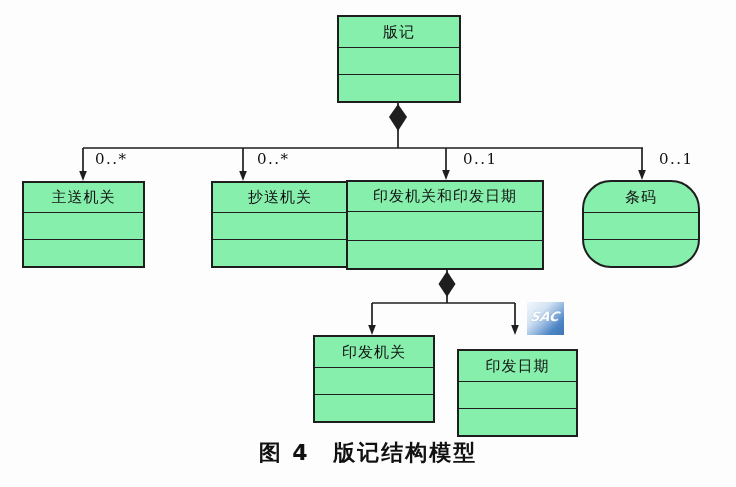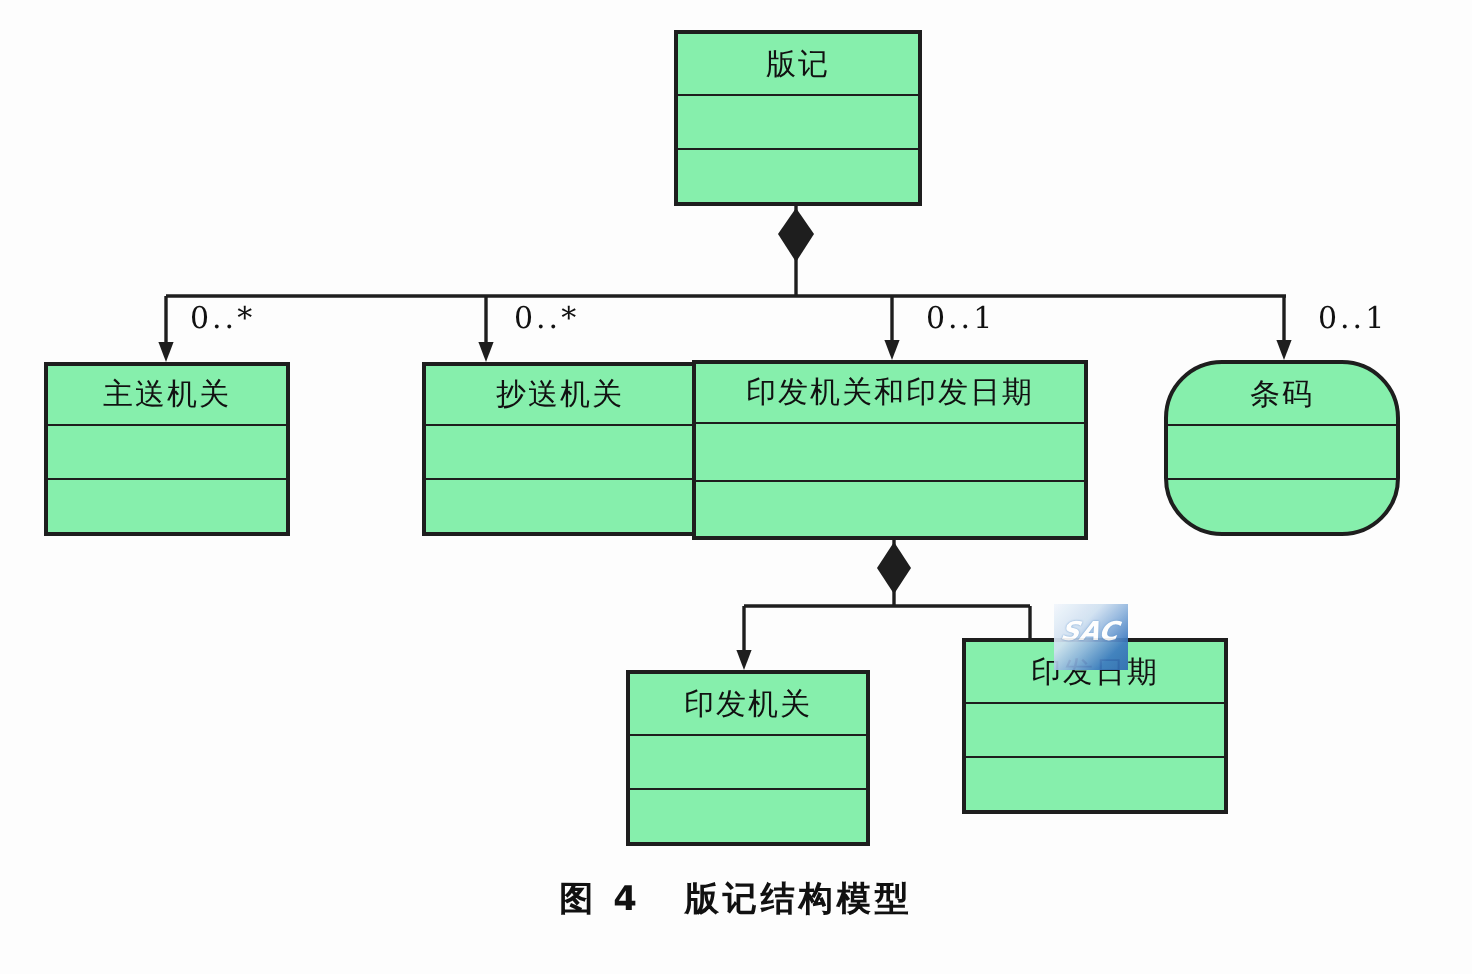--- a/index.html
+++ b/index.html
@@ -36,21 +36,21 @@
     font-family:"DejaVu Serif","Liberation Serif",serif;
     font-size:15px;
     color:#111;
     letter-spacing:1.5px;
     line-height:20px;
   }
   .caption{
     position:absolute;
     left:0;top:438px;width:736px;
     text-align:center;
-    font-size:17px;
+    font-size:22px;
     font-weight:bold;
     color:#111;
     letter-spacing:2px;
   }
   .caption .caption-title{margin-left:14px;}
   .watermark{
     position:absolute;
     left:527px;top:302px;width:37px;height:33px;
     background:linear-gradient(135deg,#f2f7fc 0%,#cfе0f1 35%,#8fb4dd 55%,#3d7ac0 78%,#2f6bb2 100%);
     background:linear-gradient(135deg,#f2f7fc 0%,#cfe0f1 35%,#8fb4dd 55%,#3d7ac0 78%,#2f6bb2 100%);
@@ -135,21 +135,21 @@
     <div class="box-row mid"></div>
     <div class="box-row"></div>
   </div>
 
   <div class="uml-box" style="left:313px;top:335px;width:122px;height:88px;gap:21px;">
     <div class="box-title" style="height:30px;">印发机关</div>
     <div class="box-row mid"></div>
     <div class="box-row"></div>
   </div>
 
-  <div class="uml-box" style="left:457px;top:319px;width:133px;height:88px;margin-left:24px;">
+  <div class="uml-box" style="left:457px;top:349px;width:121px;height:88px;">
     <div class="box-title" style="height:30px;">印发日期</div>
     <div class="box-row mid"></div>
     <div class="box-row"></div>
   </div>
 
   <div class="multiplicity" style="left:95px;top:149px;">0..*</div>
   <div class="multiplicity" style="left:257px;top:149px;">0..*</div>
   <div class="multiplicity" style="left:463px;top:149px;">0..1</div>
   <div class="multiplicity" style="left:659px;top:149px;">0..1</div>
 

